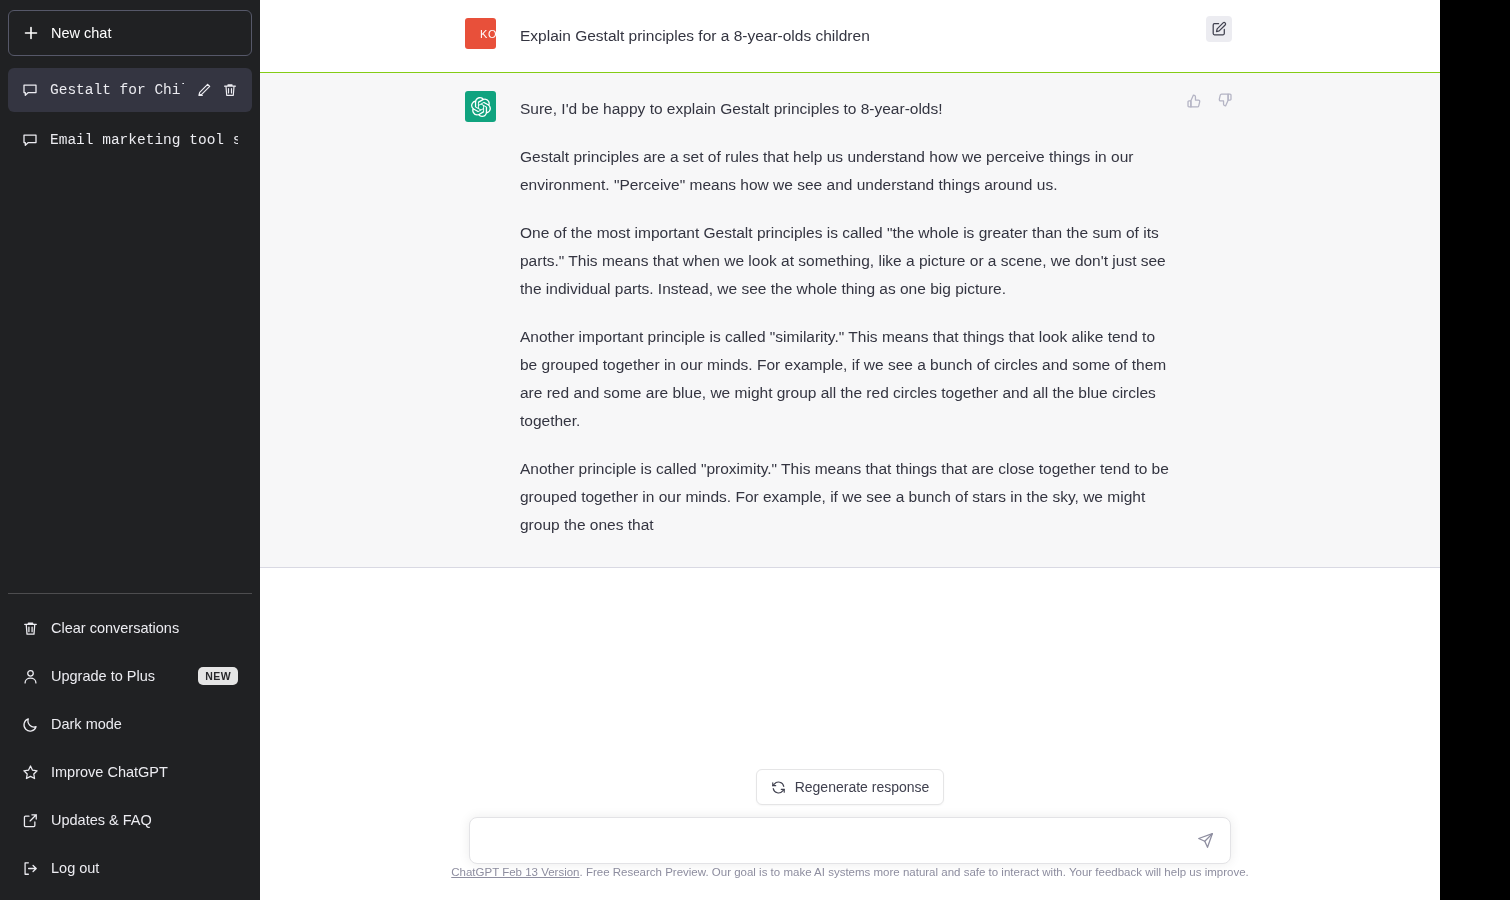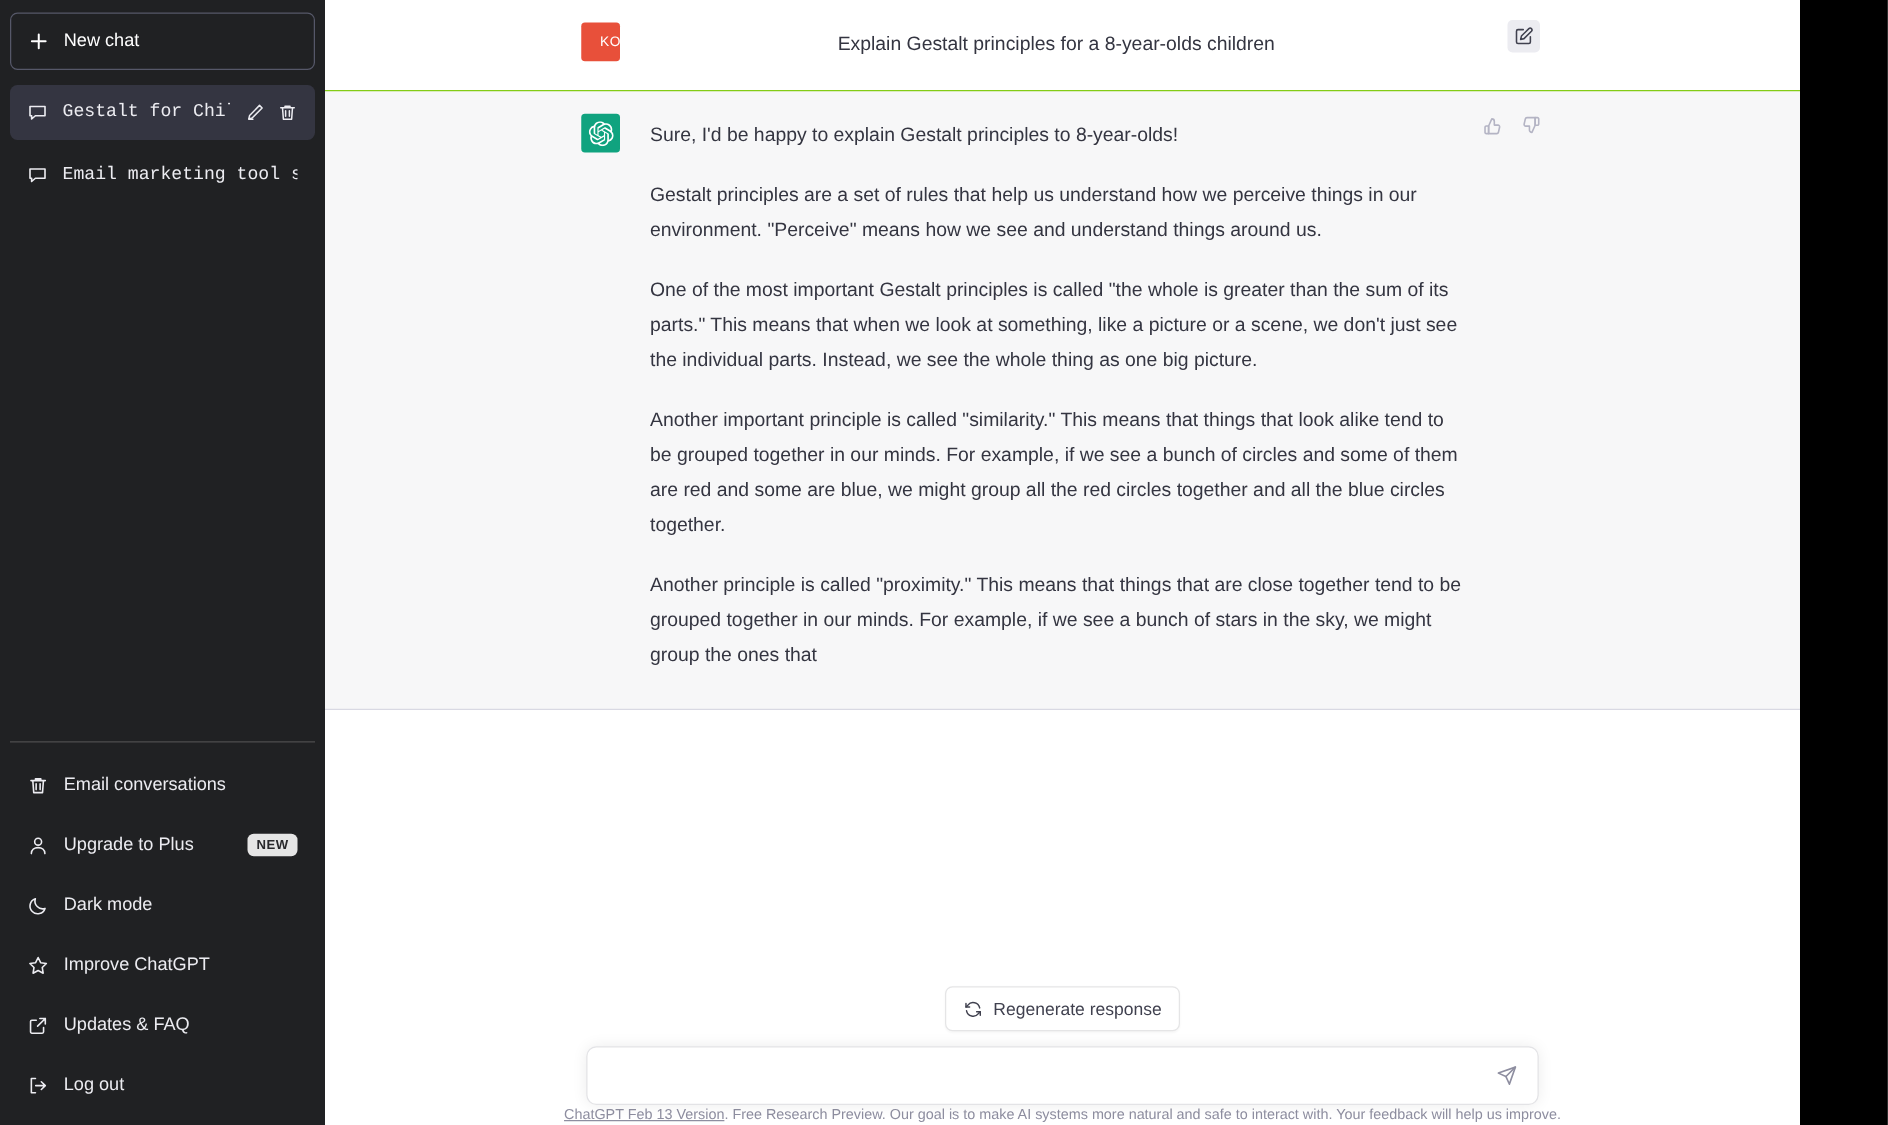--- a/index.html
+++ b/index.html
@@ -174,21 +174,20 @@
   .msg-body p { margin: 0 0 20px 0; }
   .msg-body p:last-child { margin-bottom: 0; }
 
   .user-text {
     margin-left: 260px;
     width: 650px;
     color: #343541;
     font-size: 15.5px;
     line-height: 24px;
     padding-top: 2px;
-    text-align: center;
   }
 
   .msg-actions {
     position: absolute;
     right: 208px; top: 16px;
     display: flex;
     gap: 6px;
     align-items: flex-start;
   }
   .action-btn {
@@ -206,20 +205,21 @@
     left: 1185px; top: 38px;
     width: 22px; height: 26px;
     pointer-events: none;
   }
 
   
   #composer {
     position: absolute;
     left: 0; bottom: 0;
     width: 1180px;
+    padding-bottom: 20px;
     background: #ffffff;
     display: flex;
     flex-direction: column;
     align-items: center;
   }
   .regen-btn {
     display: inline-flex;
     align-items: center;
     gap: 9px;
     height: 36px;
@@ -337,21 +337,21 @@
     <div class="sidebar-spacer"></div>
 
     <div class="sidebar-bottom">
 
       <div class="bottom-item">
         <span class="bi-icon">
           <svg width="17" height="17" viewBox="0 0 16 16" fill="none" stroke="currentColor" stroke-width="1.2" stroke-linecap="round" stroke-linejoin="round">
             <path d="M2.6 4.2h10.8M6 4.2V2.9h4v1.3M4 4.2l.7 9.1h6.6l.7-9.1M6.5 6.6v4.4M9.5 6.6v4.4"></path>
           </svg>
         </span>
-        <span class="bi-label">Email conversations</span>
+        <span class="bi-label">Clear conversations</span>
       </div>
 
       <div class="bottom-item">
         <span class="bi-icon">
           <svg width="17" height="17" viewBox="0 0 16 16" fill="none" stroke="currentColor" stroke-width="1.2" stroke-linecap="round" stroke-linejoin="round">
             <circle cx="8" cy="5" r="2.6"></circle>
             <path d="M2.9 14c0-2.8 2.3-4.5 5.1-4.5s5.1 1.7 5.1 4.5"></path>
           </svg>
         </span>
         <span class="bi-label">Upgrade to Plus</span>

